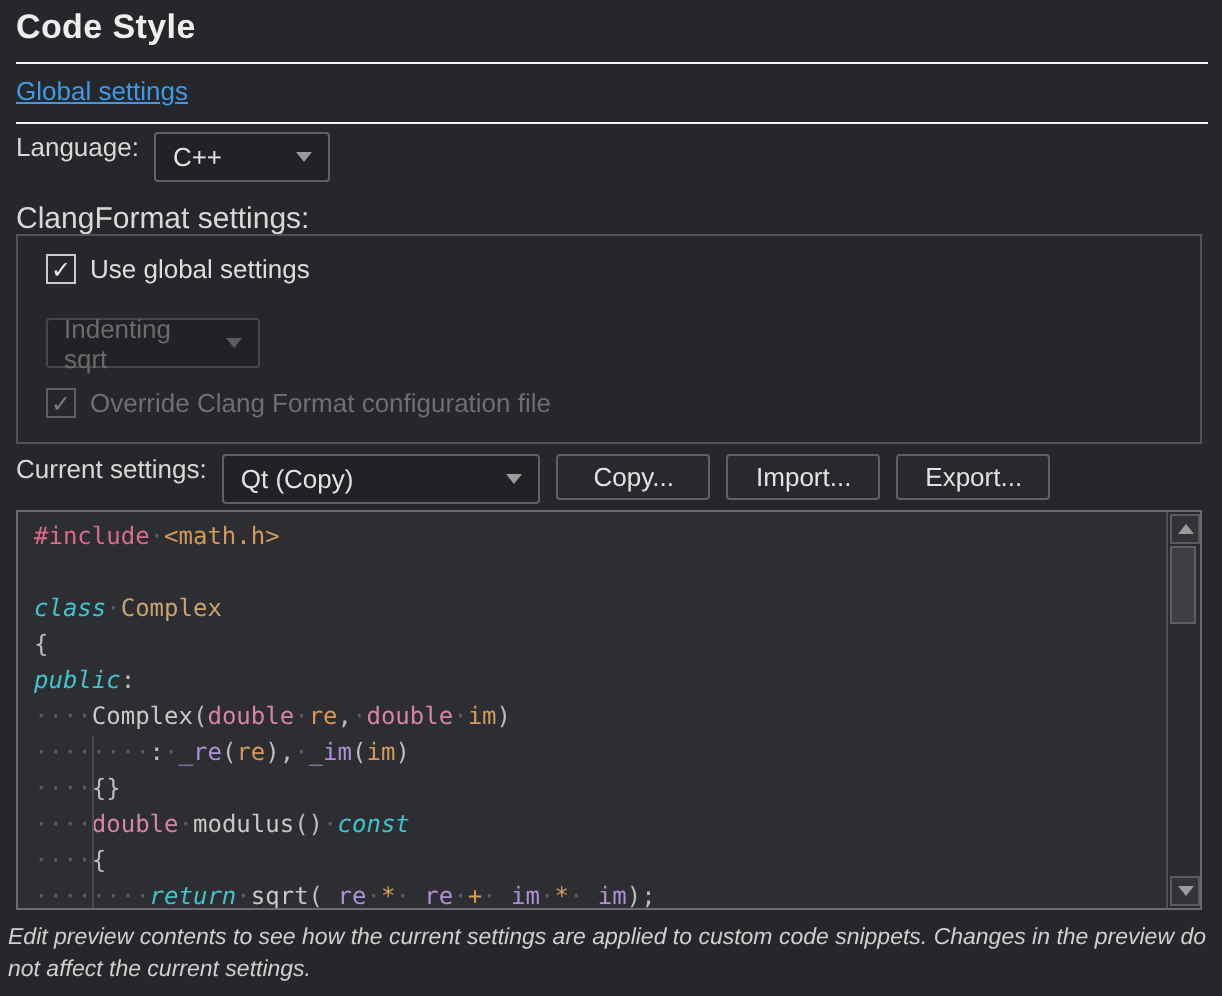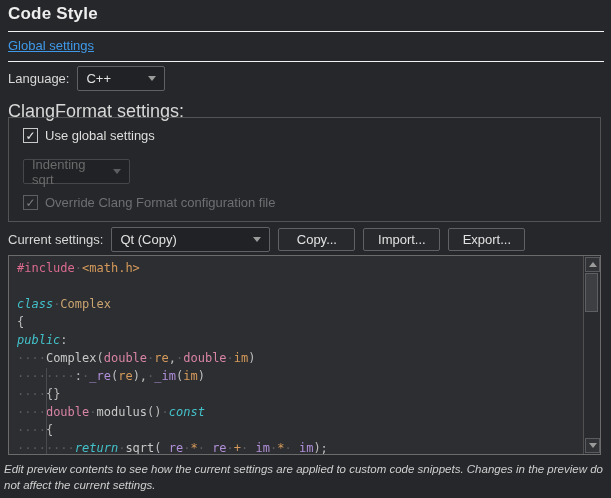--- a/index.html
+++ b/index.html
@@ -17,21 +17,21 @@
     font-size:17px;font-weight:bold;color:#eeeeee;
     letter-spacing:0.2px;
   }
   .sep{left:8px;width:596px;height:1px;background:#f2f2f2;}
   .sep1{top:31px;}
   .sep2{top:61px;}
   .link{
     left:8px;top:38px;
     font-size:13px;color:#3f99e8;text-decoration:underline;cursor:pointer;
   }
-  .row{display:flex;align-items:center;}
+  .row{display:flex;align-items:flex-start;}
   .lang-row{left:8px;top:66px;height:25px;gap:8px;}
   .label{font-size:13px;color:#d8d8d8;white-space:nowrap;}
   .combo{
     background:#212225;
     border:1px solid #606164;
     border-radius:2px;
     height:23px;
     display:flex;align-items:center;
     padding:0 8px;
     font-size:13px;color:#e2e2e2;
@@ -41,21 +41,21 @@
   .combo .combo-text{flex:1;}
   .tri-down{
     width:0;height:0;
     border-left:4px solid transparent;
     border-right:4px solid transparent;
     border-top:5px solid #9b9b9b;
     margin-left:10px;
   }
   .combo.disabled{border-color:#46474a;color:#6b6b6b;cursor:default;}
   .combo.disabled .tri-down{border-top-color:#5c5d60;}
-  .section-label{left:8px;top:101px;font-size:18px;}
+  .section-label{left:8px;top:101px;font-size:15px;}
   .groupbox{
     left:8px;top:117px;width:591px;height:103px;
     border:1px solid #525355;
   }
   .checkbox{
     width:13px;height:13px;
     border:1px solid #c9c9c9;
     background:#26272a;
     display:inline-flex;align-items:center;justify-content:center;
     font-size:12px;line-height:12px;color:#e8e8e8;

